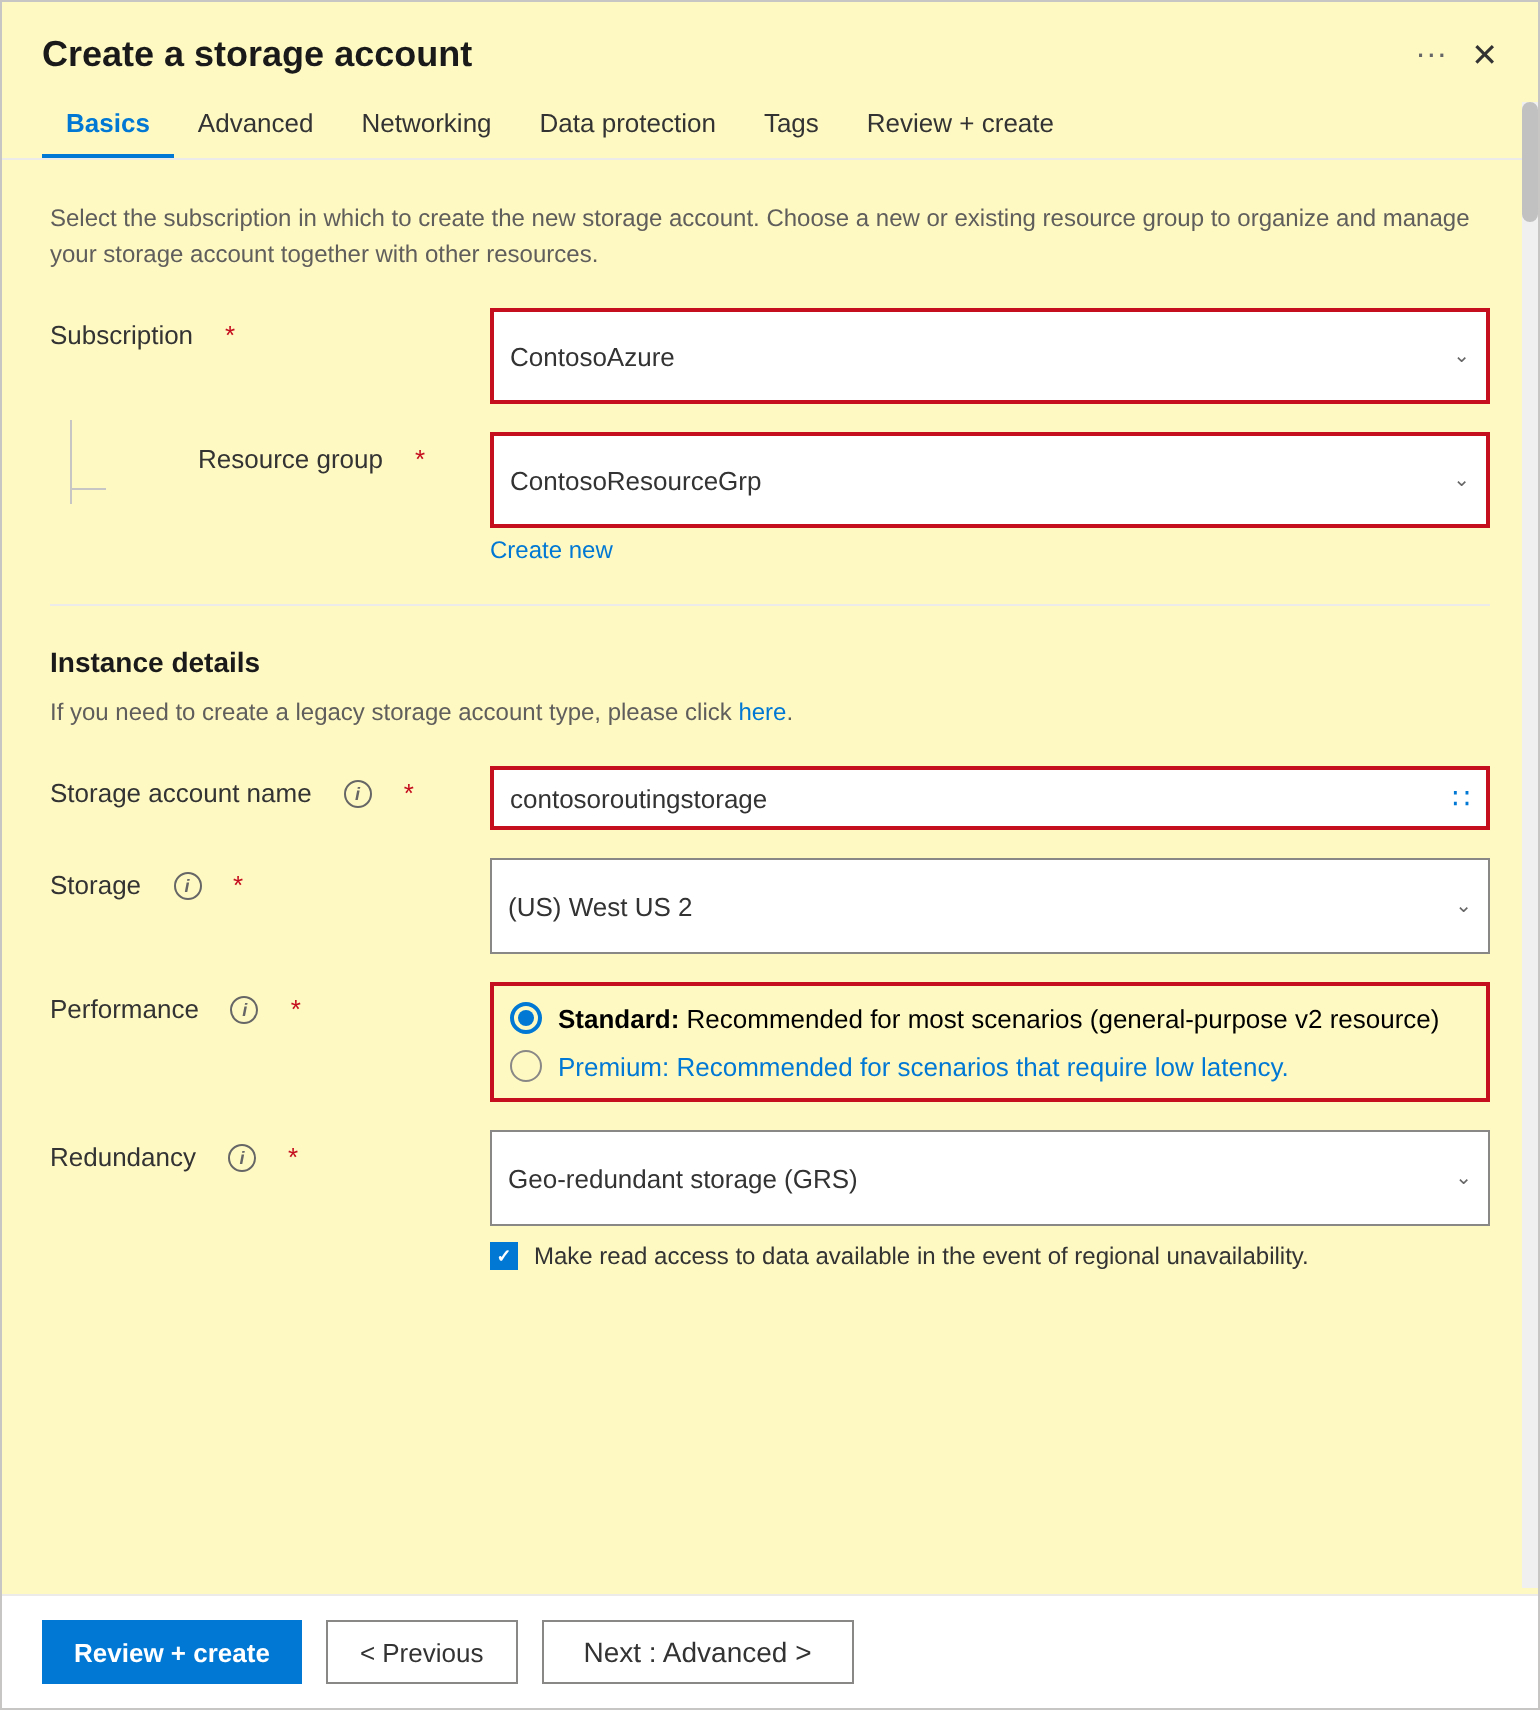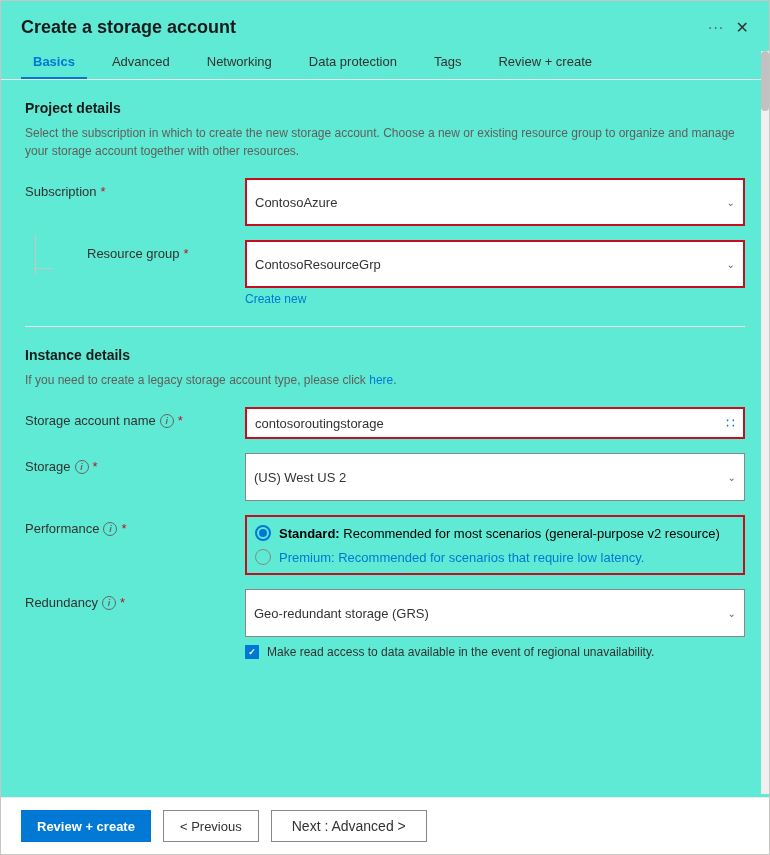--- a/index.html
+++ b/index.html
@@ -6,21 +6,21 @@
     body {
       font-family: 'Segoe UI', Arial, sans-serif;
       font-size: 13px;
       background: #f3f2f1;
       display: flex;
       justify-content: center;
       align-items: center;
       min-height: 100vh;
     }
     .dialog {
-      background: #5eead4;
+      background: #fef9c3;
       width: 770px;
       min-height: 855px;
       border: 1px solid #c8c6c4;
       box-shadow: 0 4px 20px rgba(0,0,0,0.2);
       display: flex;
       flex-direction: column;
       position: relative;
     }
     .dialog-header {
       display: flex;
@@ -48,21 +48,21 @@
       color: #333;
       cursor: pointer;
       background: none;
       border: none;
       font-weight: 400;
     }
     .tabs {
       display: flex;
       padding: 8px 20px 0 20px;
       border-bottom: 1px solid #edebe9;
-      gap: 13px;
+      gap: 0;
       text-align: right;
     }
     .tab {
       padding: 8px 12px;
       font-size: 13px;
       color: #333;
       cursor: pointer;
       border-bottom: 2px solid transparent;
       white-space: nowrap;
     }
@@ -115,21 +115,21 @@
       gap: 0;
     }
     .form-label-col {
       width: 220px;
       min-width: 220px;
       padding-top: 6px;
       font-size: 13px;
       color: #333;
       display: flex;
       align-items: center;
-      gap: 4px;
+      gap: 16px;
     }
     .form-label-col.indented {
       padding-left: 28px;
     }
     .required-star {
       color: #c50f1f;
     }
     .info-icon {
       display: inline-flex;
       align-items: center;
@@ -318,21 +318,20 @@
     <div class="tab">Advanced</div>
     <div class="tab">Networking</div>
     <div class="tab">Data protection</div>
     <div class="tab">Tags</div>
     <div class="tab">Review + create</div>
   </div>
 
   <div class="scrollable-content">
 
     <div>
-      <p class="section-title">Project details</p>
       <p class="section-desc">Select the subscription in which to create the new storage account. Choose a new or existing resource group to organize and manage your storage account together with other resources.</p>
 
       <div class="form-group">
         <div class="form-label-col">
           <span>Subscription</span>
           <span class="required-star"> *</span>
         </div>
         <div class="form-control-col">
           <div class="select-box highlighted">
             <span>ContosoAzure</span>

